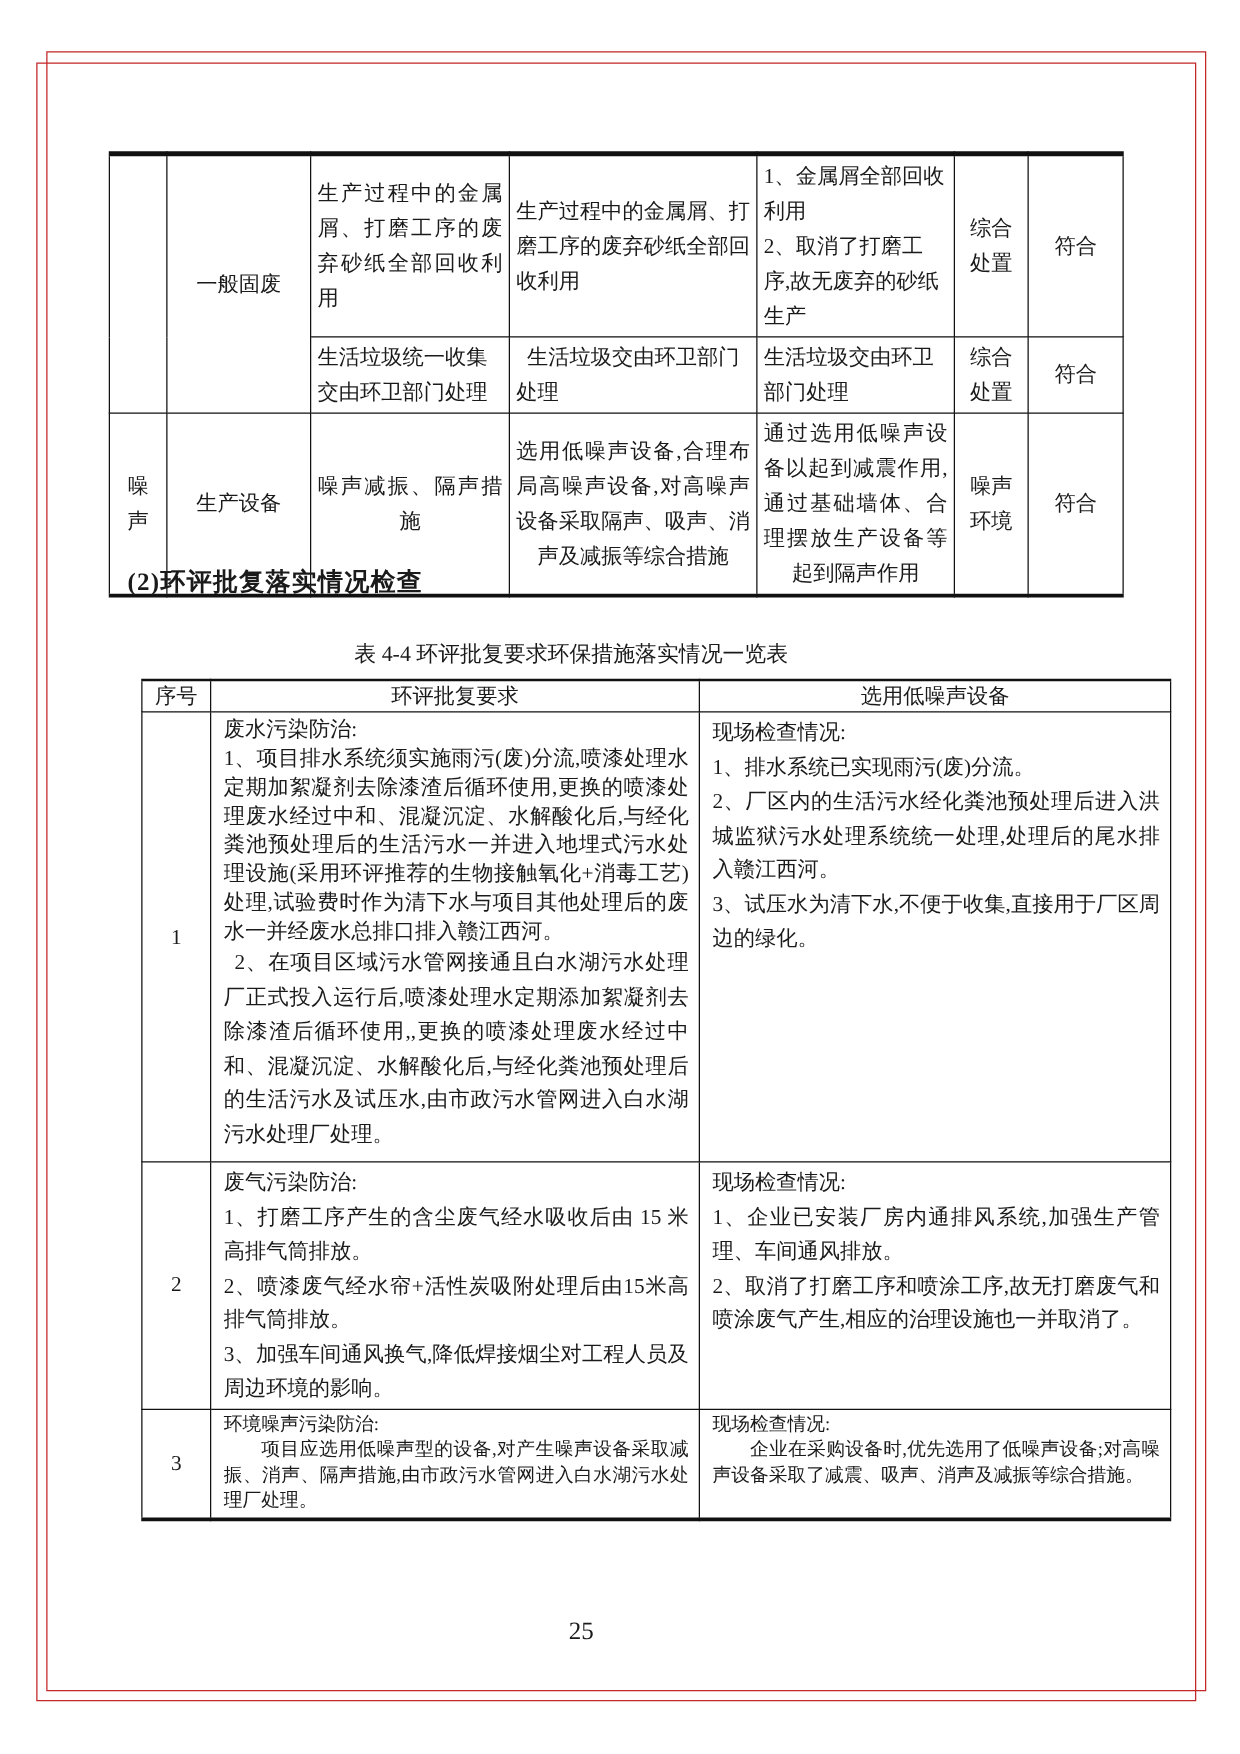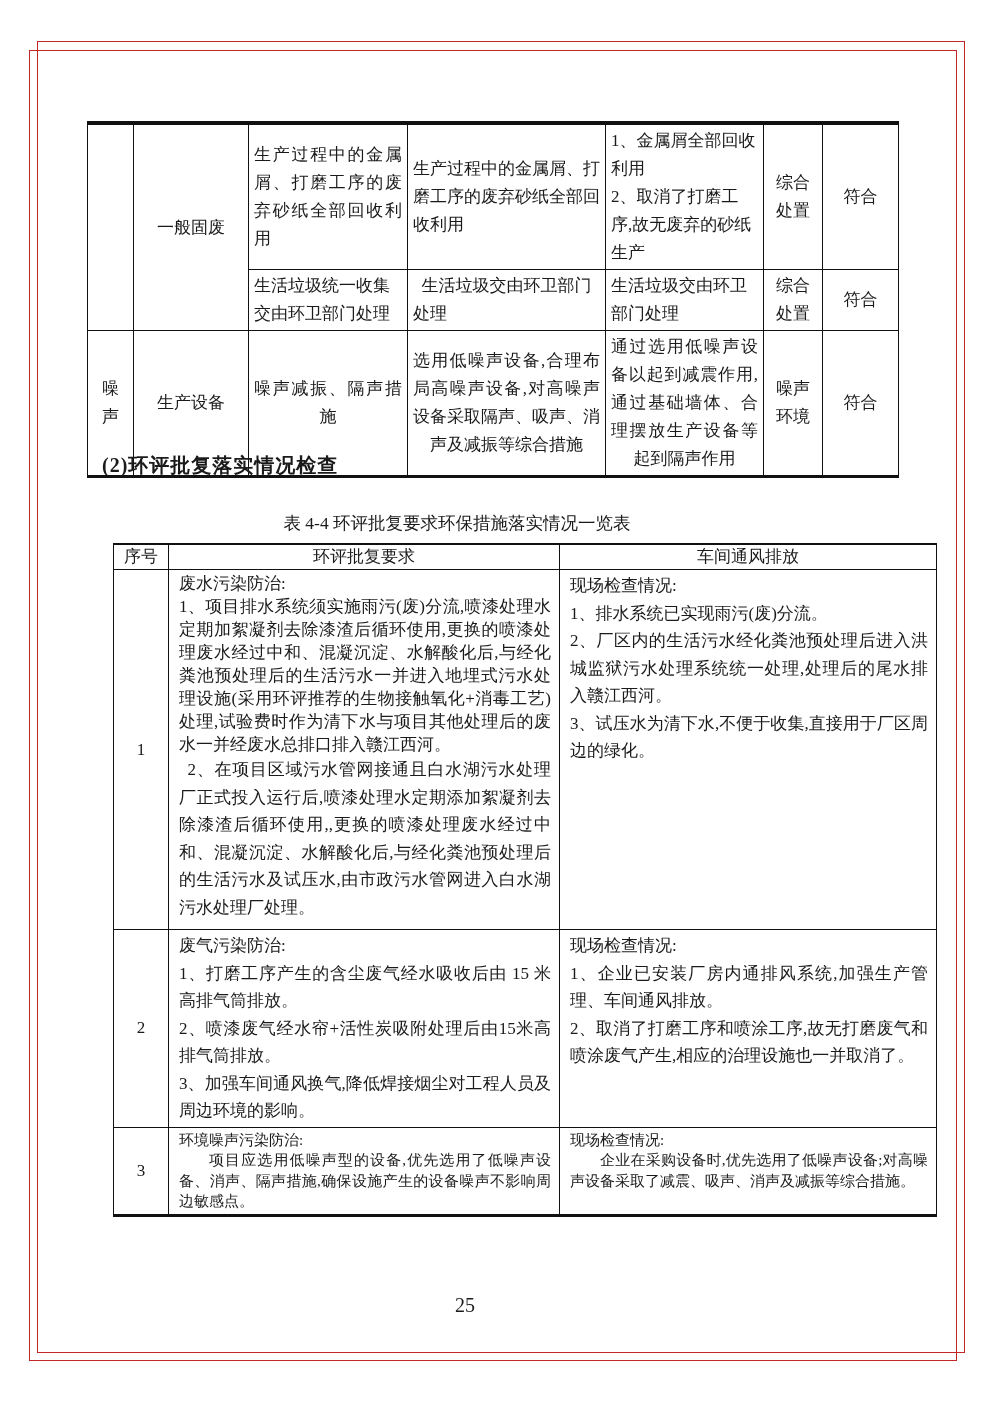--- a/index.html
+++ b/index.html
@@ -103,21 +103,21 @@
   <table class="t2">
     <colgroup>
       <col style="width:55px">
         <col style="width:391px">
         <col style="width:377px">
     </colgroup>
     <tbody>
         <tr>
       <th>序号</th>
       <th>环评批复要求</th>
-      <th>车间通风排放</th>
+      <th>选用低噪声设备</th>
     </tr>
 
     <tr class="h-r1">
       <td class="no-cell">1</td>
       <td class="txt-cell">
         <p class="lh23">废水污染防治:</p>
         <p class="lh23">1、项目排水系统须实施雨污(废)分流,喷漆处理水定期加絮凝剂去除漆渣后循环使用,更换的喷漆处理废水经过中和、混凝沉淀、水解酸化后,与经化粪池预处理后的生活污水一并进入地埋式污水处理设施(采用环评推荐的生物接触氧化+消毒工艺)处理,试验费时作为清下水与项目其他处理后的废水一并经废水总排口排入赣江西河。</p>
         <p class="lh27 ind-sm">2、在项目区域污水管网接通且白水湖污水处理厂正式投入运行后,喷漆处理水定期添加絮凝剂去除漆渣后循环使用,,更换的喷漆处理废水经过中和、混凝沉淀、水解酸化后,与经化粪池预处理后的生活污水及试压水,由市政污水管网进入白水湖污水处理厂处理。</p>
       </td>
       <td class="txt-cell lh27">
@@ -140,21 +140,21 @@
         <p>现场检查情况:</p>
         <p>1、企业已安装厂房内通排风系统,加强生产管理、车间通风排放。</p>
         <p>2、取消了打磨工序和喷涂工序,故无打磨废气和喷涂废气产生,相应的治理设施也一并取消了。</p>
       </td>
     </tr>
 
     <tr class="h-r3">
       <td class="no-cell">3</td>
       <td class="txt-cell lh20">
         <p>环境噪声污染防治:</p>
-        <p class="ind2">项目应选用低噪声型的设备,优先选用了低噪声设备、消声、隔声措施,确保设施产生的设备噪声不影响周边敏感点。</p>
+        <p class="ind2">项目应选用低噪声型的设备,对产生噪声设备采取减振、消声、隔声措施,由市政污水管网进入白水湖污水处理厂处理。</p>
       </td>
       <td class="txt-cell lh20">
         <p>现场检查情况:</p>
         <p class="ind2">企业在采购设备时,优先选用了低噪声设备;对高噪声设备采取了减震、吸声、消声及减振等综合措施。</p>
       </td>
     </tr>
   </tbody>
     </table>
 </div>
 

